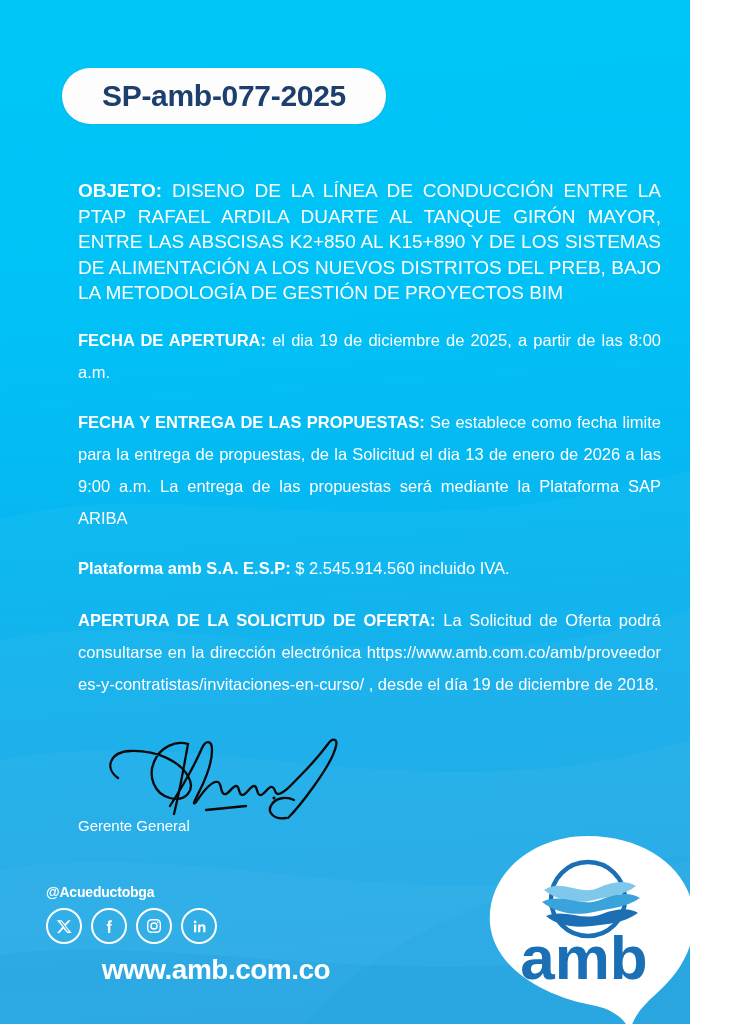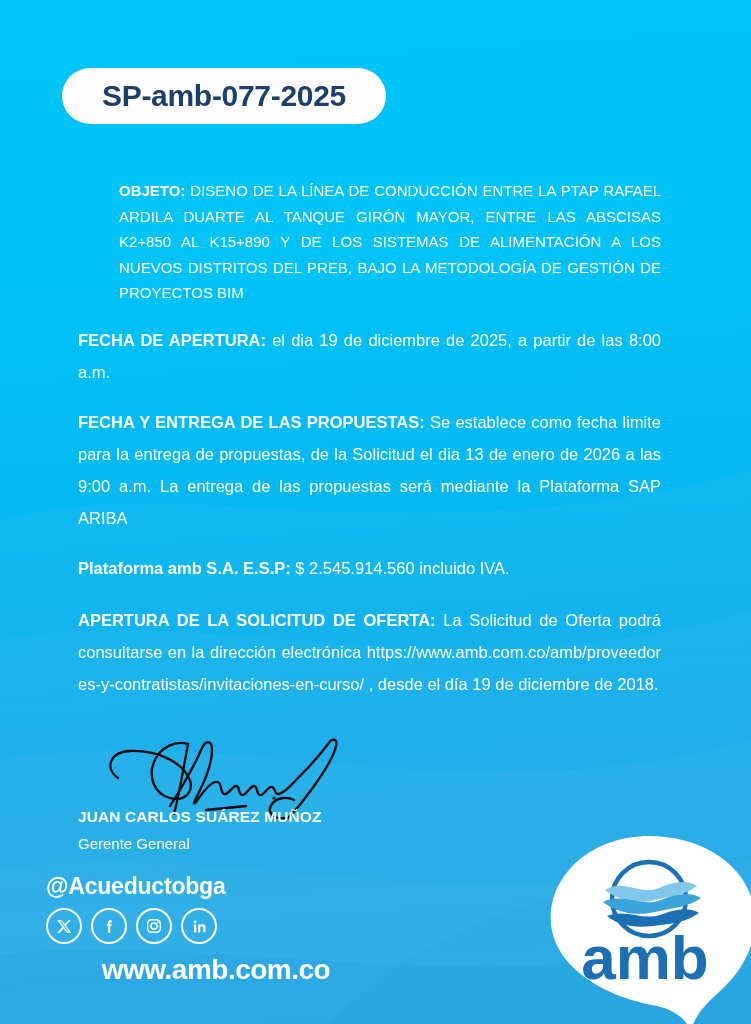--- a/index.html
+++ b/index.html
@@ -2,21 +2,21 @@
 <html><head>
 <meta charset="utf-8">
 <style>
   html, body {
     margin: 0;
     padding: 0;
     background: #ffffff;
   }
   .poster {
     position: relative;
-    width: 751px;
+    width: 690px;
     height: 1024px;
     overflow: hidden;
     font-family: "Liberation Sans", sans-serif;
     background: linear-gradient(176deg, #00c6f7 0%, #00c2f6 28%, #07b6f0 52%, #12a9e9 76%, #1aa0e5 100%);
   }
   .bg-waves {
     position: absolute;
     inset: 0;
     width: 100%;
     height: 100%;
@@ -54,23 +54,22 @@
   }
   .para {
     margin: 0 0 18px 0;
     font-size: 16.5px;
     line-height: 32px;
     text-align: justify;
     color: #ffffff;
     font-weight: 400;
   }
   .para.objeto {
-    font-size: 15px;
+    font-size: 19px;
     line-height: 25.5px;
-    margin-left: 41px;
   }
   .lbl {
     font-weight: bold;
   }
   .para.presupuesto {
     margin-bottom: 20px;
   }
   .url-run {
     word-break: break-all;
   }
@@ -103,21 +102,21 @@
   }
 
   
   .footer {
     position: absolute;
     left: 46px;
     bottom: 38px;
     width: 340px;
   }
   .handle {
-    font-size: 23px;
+    font-size: 14px;
     font-weight: bold;
     color: #ffffff;
     margin-bottom: 8px;
     letter-spacing: -0.2px;
   }
   .socials {
     display: flex;
     gap: 9px;
     margin-bottom: 10px;
   }
@@ -196,21 +195,20 @@
         <path d="M30,46 C16,36 22,20 42,19 C70,18 92,30 100,44 C108,58 98,70 82,66 C66,62 60,44 66,30 C72,15 88,8 100,12"></path>
         <path d="M100,12 C96,34 92,58 86,82"></path>
         <path d="M82,74 C96,52 108,30 114,16 C118,8 124,8 124,18 C124,30 118,46 112,58 C106,70 104,74 108,70"></path>
         <path d="M108,70 C116,58 124,48 130,50 C134,52 132,60 136,62 C140,64 144,54 148,54 C152,54 150,62 154,63 C158,64 162,54 166,54 C170,54 168,62 172,63 C176,64 180,54 184,55 C188,56 186,62 190,62 C196,62 204,52 212,44"></path>
         <path d="M212,44 C224,32 234,20 240,12 C244,6 250,6 248,14 C246,24 236,40 226,54 C216,68 206,80 200,86"></path>
         <path d="M198,86 C186,88 178,80 184,72 C188,66 198,64 206,68"></path>
         <path d="M118,78 L158,74"></path>
       </g>
       <circle cx="186" cy="66" r="1.6" fill="#08090b"></circle>
     </svg>
-    <div class="sign-name">JUAN CARLOS SUÁREZ MUÑOZ</div>
     <div class="sign-role">Gerente General</div>
   </div>
 
   <div class="footer">
     <div class="handle">@Acueductobga</div>
 
     <div class="socials">
 
       <div class="soc">
         <svg width="17" height="17" viewBox="0 0 24 24" fill="#ffffff">

